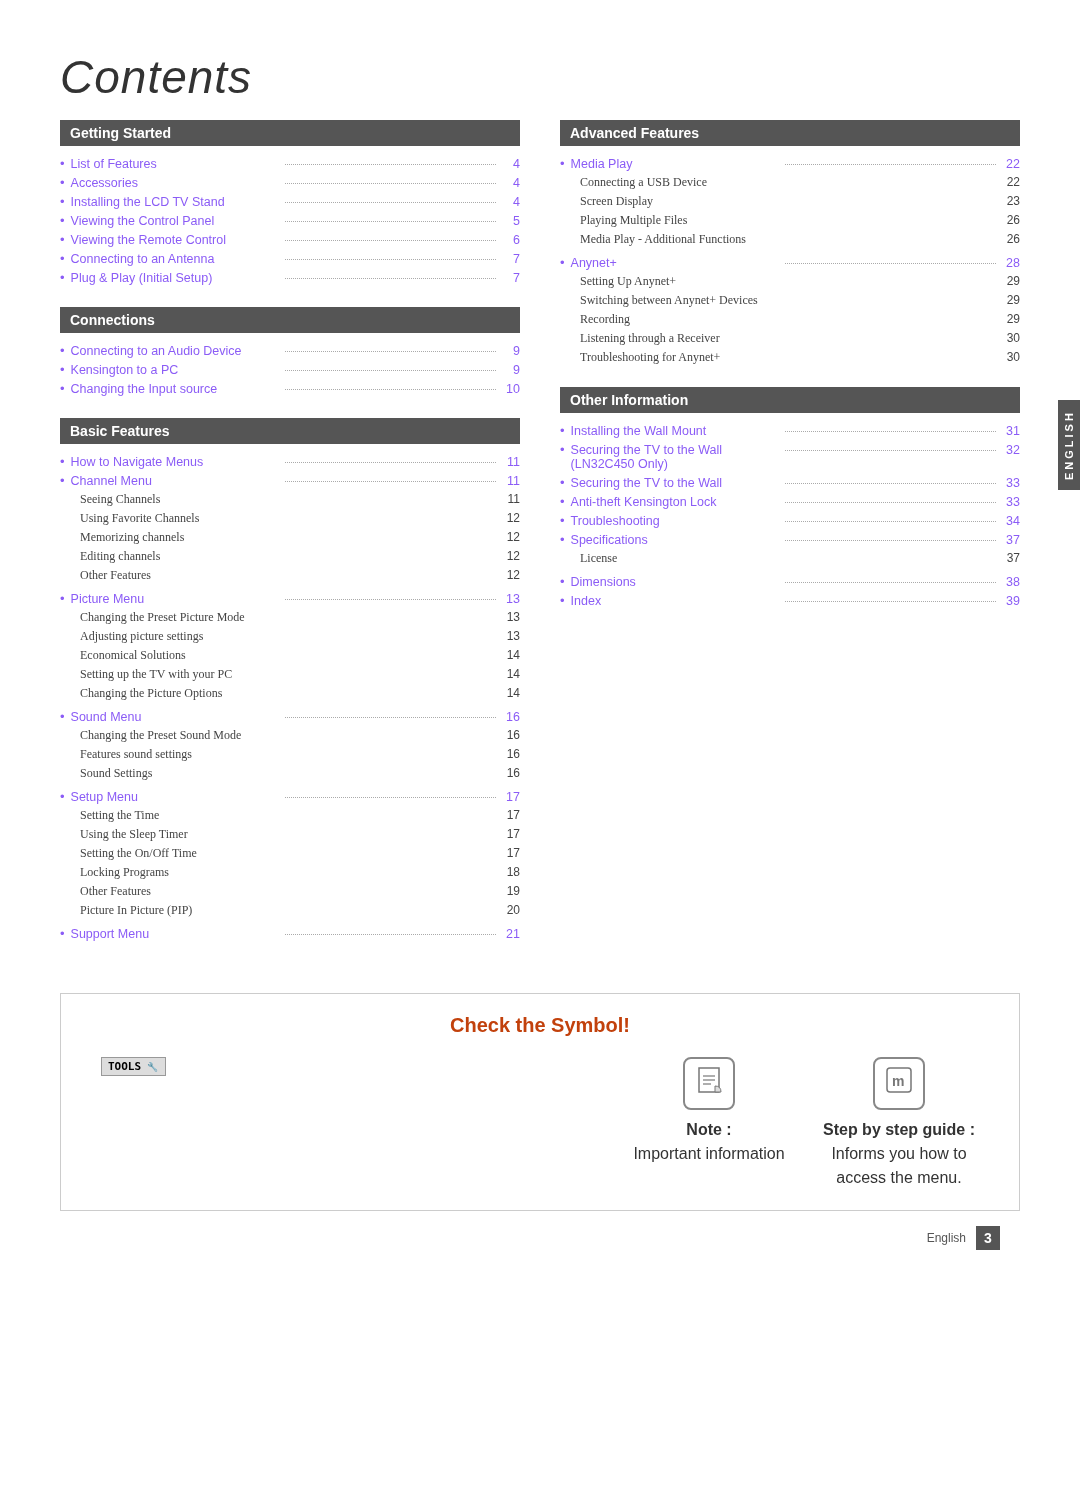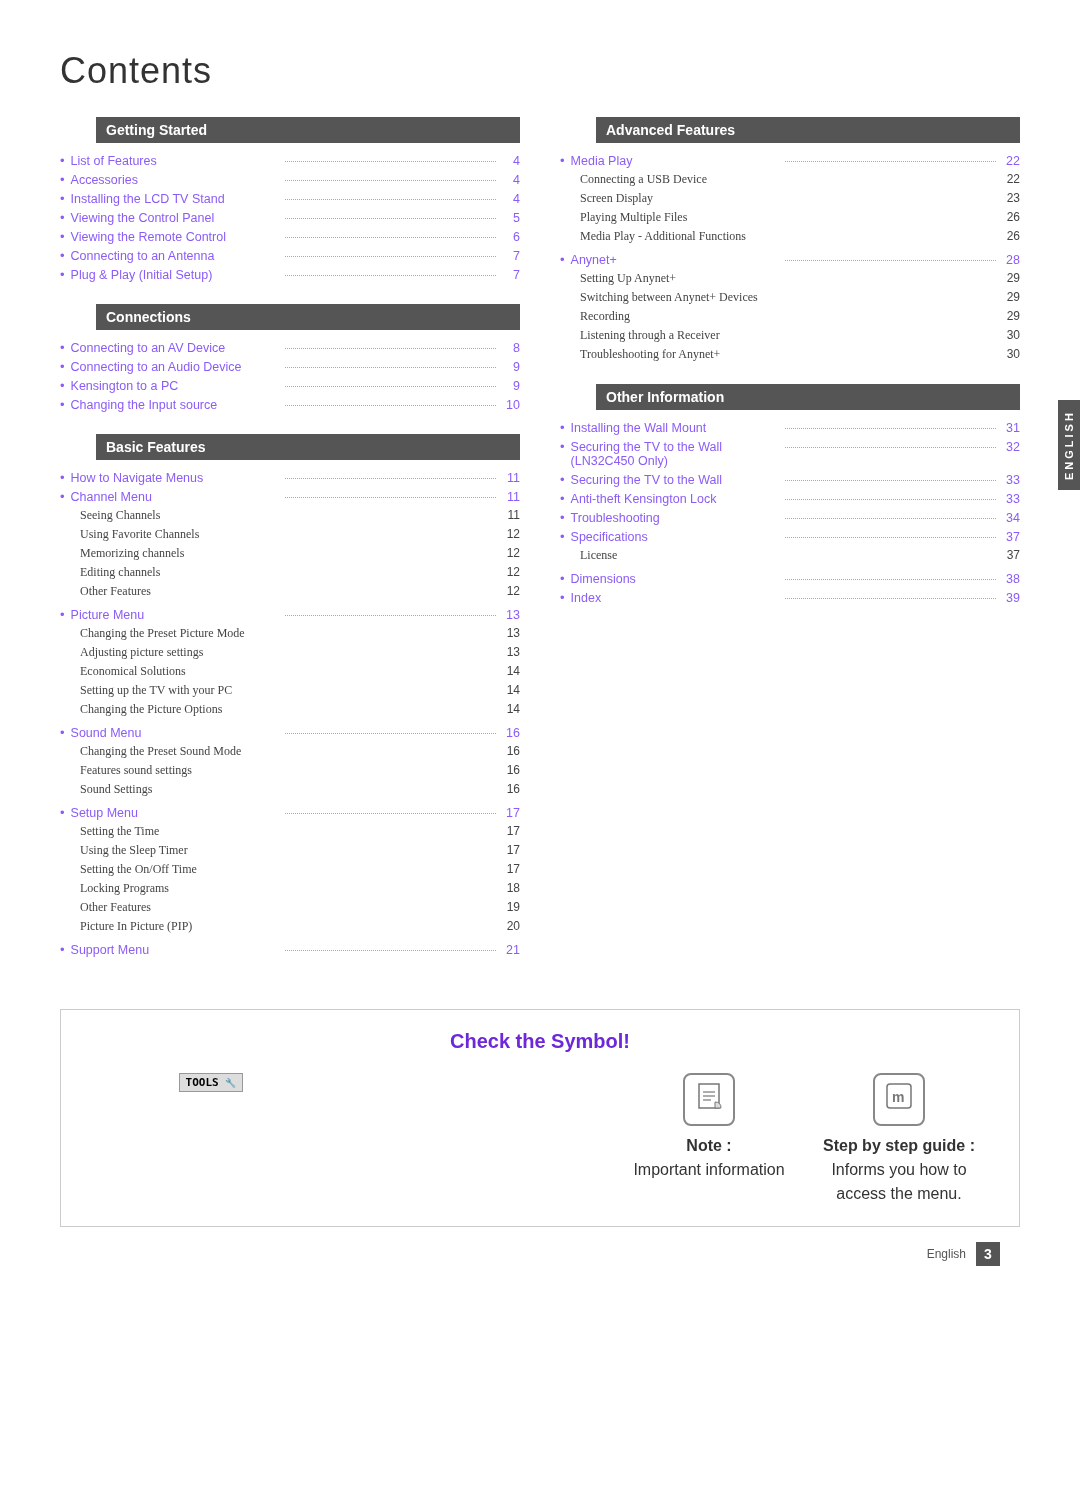--- a/index.html
+++ b/index.html
@@ -12,44 +12,44 @@
       min-height: 100vh;
     }
     .page {
       width: 1080px;
       min-height: 1494px;
       background: #fff;
       position: relative;
       padding: 50px 60px 40px 60px;
     }
     .page-title {
-      font-size: 36px;
+      font-size: 46px;
       font-weight: 300;
       color: #333;
-      margin-bottom: 25px;
+      margin-bottom: 16px;
       letter-spacing: 1px;
+      font-style: italic;
     }
     .two-col {
       display: flex;
       gap: 40px;
     }
     .col-left {
       flex: 1;
     }
     .col-right {
       flex: 1;
     }
     .section-header {
       background: #555;
       color: #fff;
       font-size: 14px;
       font-weight: bold;
       padding: 5px 10px;
       margin-bottom: 8px;
-      margin-left: 36px;
     }
     .toc-list {
       list-style: none;
       margin-bottom: 20px;
     }
     .toc-list li {
       font-size: 12.5px;
       color: #8b5cf6;
       padding: 2px 0;
       display: flex;
@@ -99,21 +99,21 @@
     .bottom-section {
       border: 1px solid #ccc;
       margin-top: 30px;
       padding: 20px 40px;
       background: #fff;
     }
     .bottom-title {
       text-align: center;
       font-size: 20px;
       font-weight: bold;
-      color: #6d28d9;
+      color: #c2410c;
       margin-bottom: 20px;
     }
     .symbol-label {
       font-size: 16px;
       color: #333;
       text-align: center;
       line-height: 1.5;
     }
     .symbol-label strong {
       display: block;
@@ -129,21 +129,21 @@
       font-family: monospace;
     }
     .symbol-main-row {
       display: flex;
       align-items: flex-start;
       gap: 20px;
     }
     .symbol-left {
       display: flex;
       flex-direction: column;
-      align-items: center;
+      align-items: flex-start;
       width: 220px;
     }
     .hand-icon {
       font-size: 36px;
       border: 2px solid #888;
       padding: 6px 8px;
       border-radius: 8px;
       display: inline-block;
     }
     .symbol-text-block {
@@ -242,25 +242,20 @@
             <span class="toc-title">Plug &amp; Play (Initial Setup)</span>
             <span class="dots"></span>
             <span class="page-num">7</span>
           </li>
         </ul>
       </div>
 
       <div>
         <div class="section-header">Connections</div>
         <ul class="toc-list">
-          <li class="bullet">
-            <span class="toc-title">Connecting to an AV Device</span>
-            <span class="dots"></span>
-            <span class="page-num">8</span>
-          </li>
           <li class="bullet">
             <span class="toc-title">Connecting to an Audio Device</span>
             <span class="dots"></span>
             <span class="page-num">9</span>
           </li>
           <li class="bullet">
             <span class="toc-title">Kensington to a PC</span>
             <span class="dots"></span>
             <span class="page-num">9</span>
           </li>

